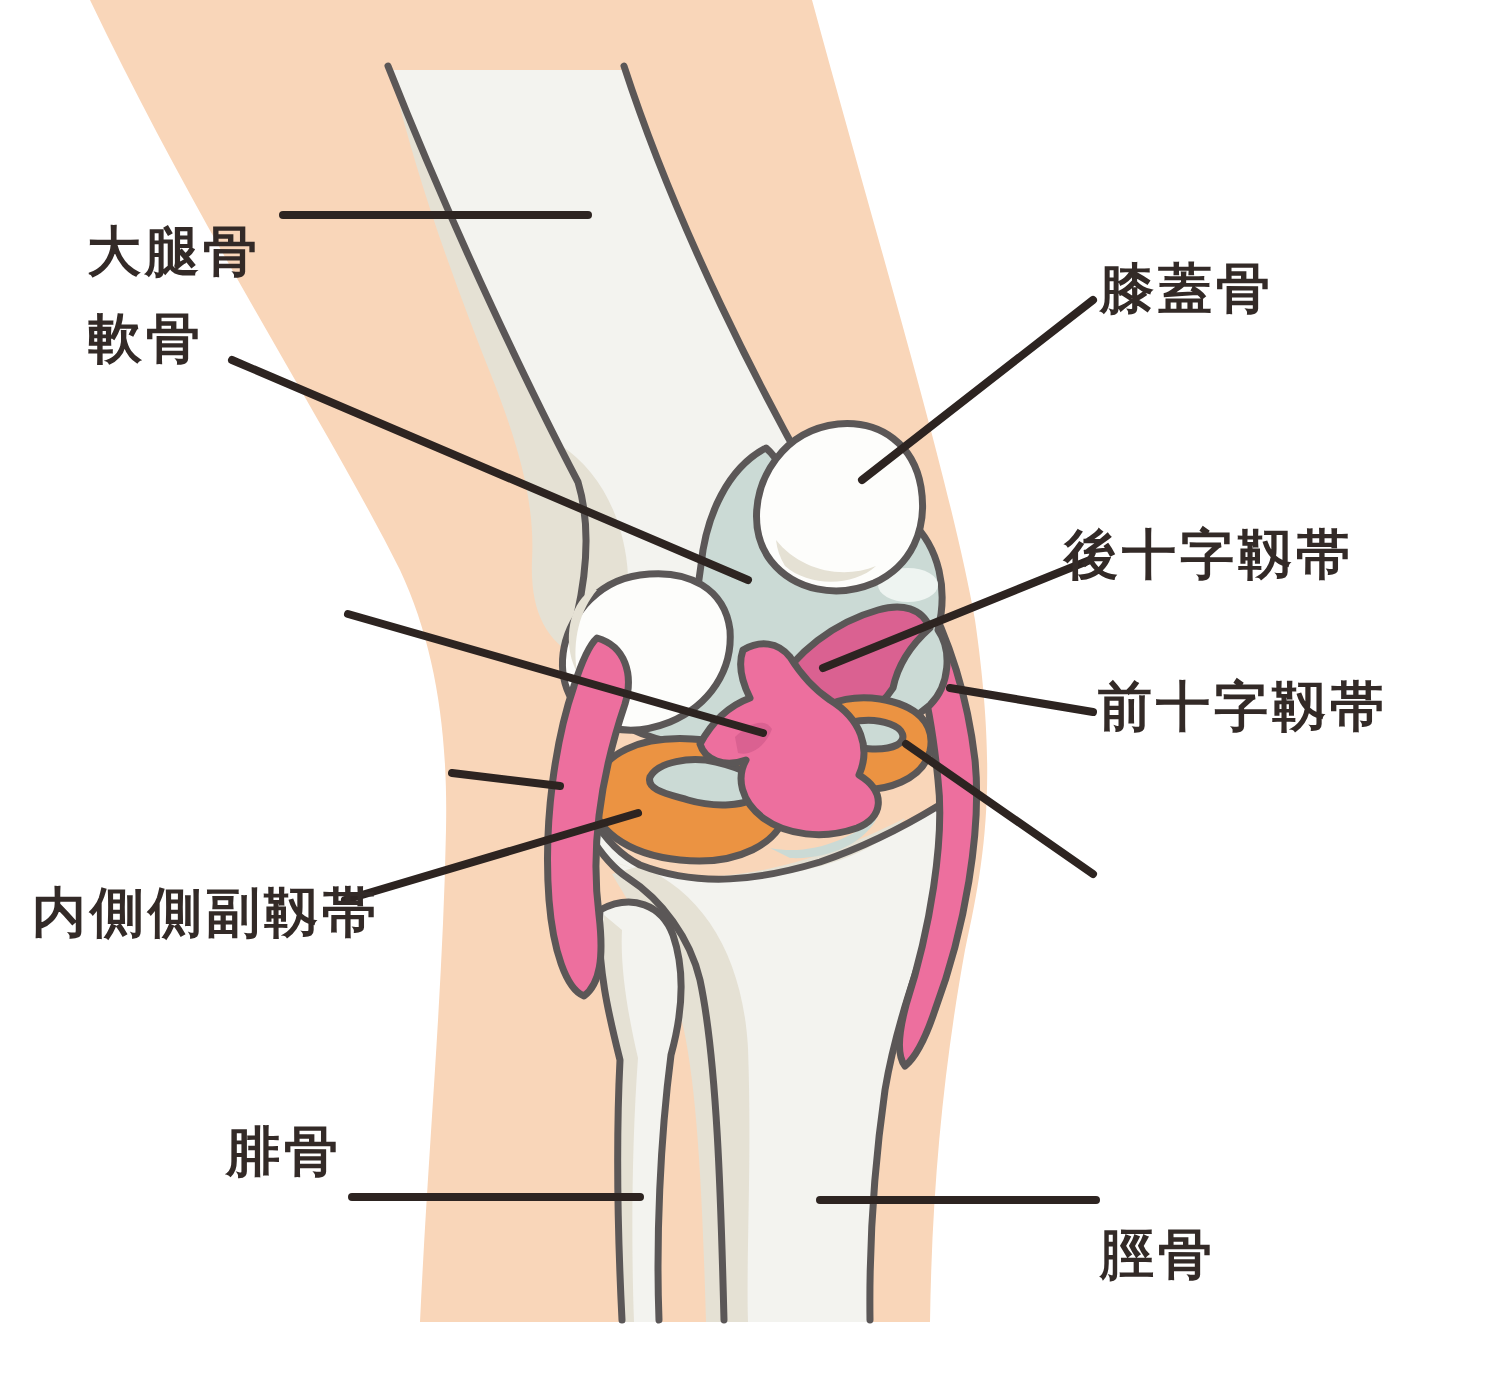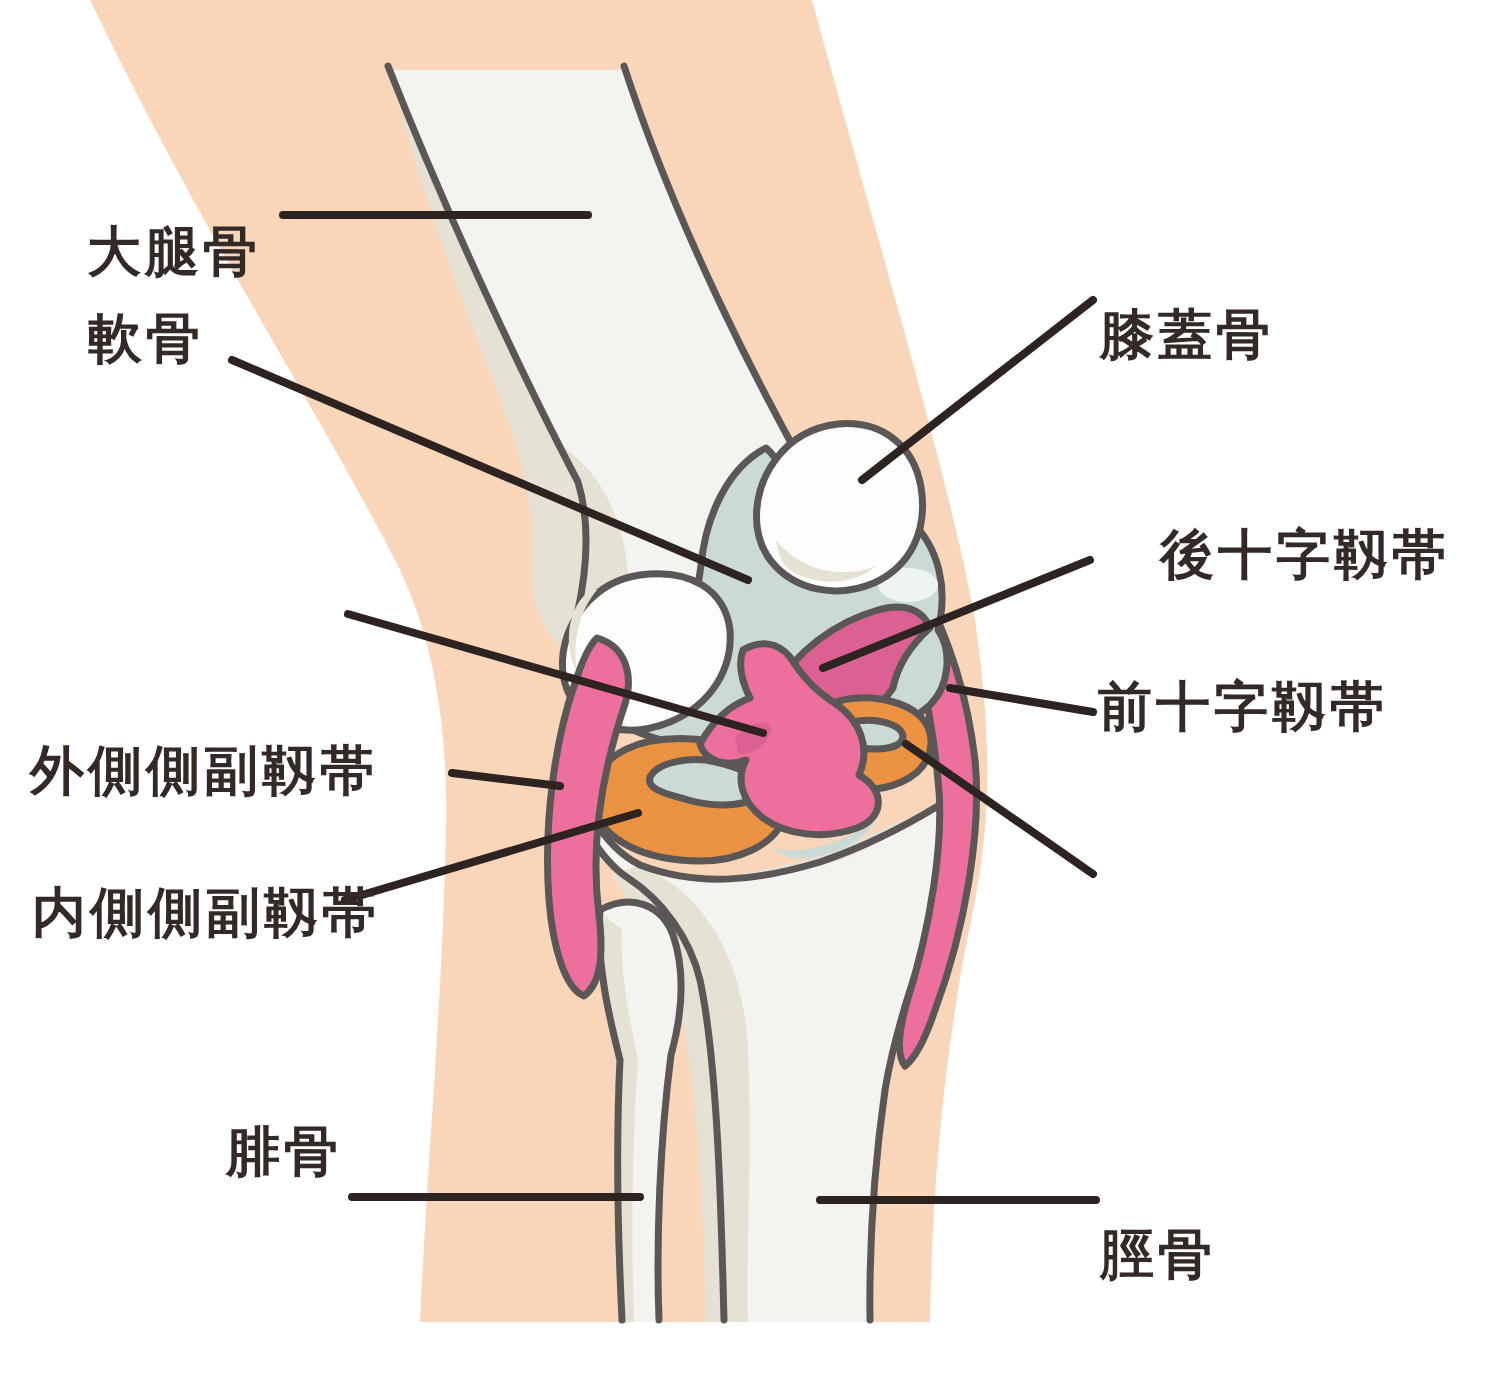--- a/index.html
+++ b/index.html
@@ -27,22 +27,22 @@
     line-height:1;
     color:#332a27;
     white-space:nowrap;
   }
   #lbl-femur            { left:87px;   top:183px;margin-top:42px;  }
   #lbl-cartilage        { left:88px;   top:316px;font-family:Liberation Mono, monospace;  }
   #lbl-acl              { left:30px;   top:580px;  }
   #lbl-lcl              { left:30px;   top:744px;  }
   #lbl-lateral-meniscus { left:32px;   top:886px;  }
   #lbl-fibula           { left:226px;  top:1125px; }
-  #lbl-patella          { left:1100px; top:262px;margin-top:46px;  }
-  #lbl-pcl              { left:1160px; top:528px;  }
+  #lbl-patella          { left:1100px; top:262px;  }
+  #lbl-pcl              { left:1064px; top:528px;  }
   #lbl-mcl              { left:1098px; top:680px;  }
   #lbl-medial-meniscus  { left:1100px; top:840px;  }
   #lbl-tibia            { left:1100px; top:1228px; }
 </style>
 </head>
 <body>
 
 <div class="stage">
 
   <svg width="1500" height="1391" viewBox="0 0 1500 1391">
@@ -181,20 +181,19 @@
       <line class="ptr" x1="1093" y1="300" x2="862" y2="480"></line>
       <line class="ptr" x1="1090" y1="560" x2="823" y2="668"></line>
       <line class="ptr" x1="1093" y1="712" x2="950" y2="688"></line>
       <line class="ptr" x1="1093" y1="874" x2="906" y2="744"></line>
       <line class="ptr" x1="1096" y1="1200" x2="820" y2="1200"></line>
     </g>
   </svg>
 
   <div class="lbl" id="lbl-femur">大腿骨</div>
   <div class="lbl" id="lbl-cartilage">軟骨</div>
-  <div class="lbl" id="lbl-lcl">外側側副靱帯</div>
   <div class="lbl" id="lbl-lateral-meniscus">内側側副靱帯</div>
   <div class="lbl" id="lbl-fibula">腓骨</div>
   <div class="lbl" id="lbl-patella">膝蓋骨</div>
   <div class="lbl" id="lbl-pcl">後十字靱帯</div>
   <div class="lbl" id="lbl-mcl">前十字靱帯</div>
   <div class="lbl" id="lbl-tibia">脛骨</div>
 </div>
 
 </body></html>

